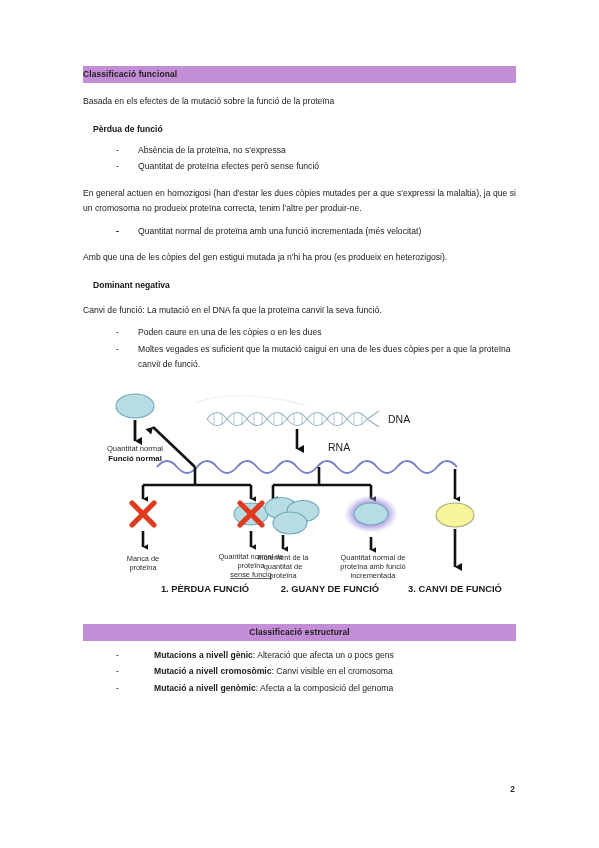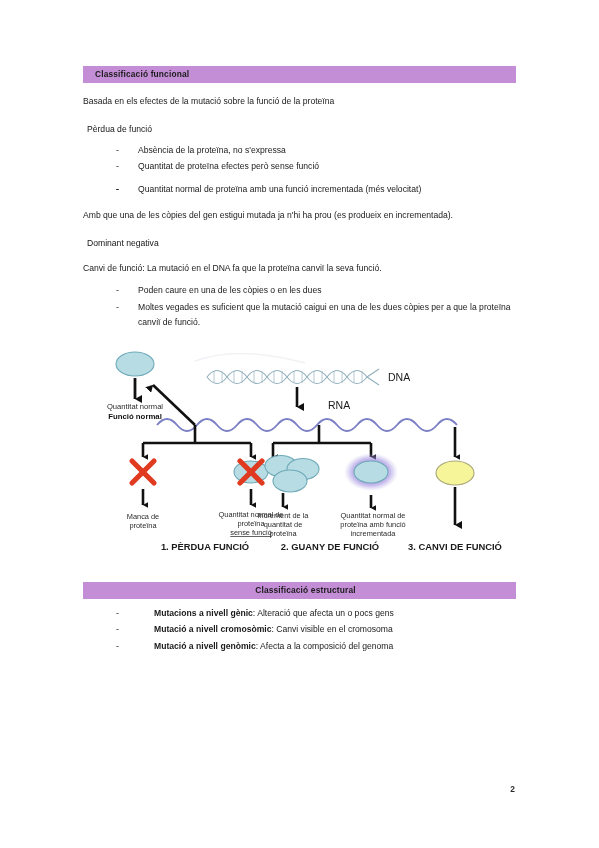--- a/index.html
+++ b/index.html
@@ -24,38 +24,38 @@
     width: 433px;
   }
 
   
   .section-bar {
     background: #c48ed6;
     color: #1b1b1b;
     font-weight: bold;
     font-size: 8.4px;
     line-height: 13px;
-    padding: 2px 0 2px 12px;
+    padding: 2px 0 2px 0;
     letter-spacing: 0.15px;
   }
 
   
   .para {
     font-size: 8.6px;
     line-height: 15.5px;
     color: #1a1a1a;
     margin: 11px 0 0 0;
     text-align: justify;
   }
   .para.first { }
   .sub-head {
     font-size: 8.6px;
-    font-weight: normal;
+    font-weight: bold;
     color: #141414;
-    margin: 12px 0 0 4px;
+    margin: 12px 0 0 10px;
     line-height: 14px;
   }
   .lead-bold { font-weight: normal; }
 
   
   ul.dash {
     list-style: none;
     margin: 7px 0 0 0;
     padding: 0;
   }
@@ -110,39 +110,40 @@
       <li>
         <span class="dash-mark">-</span>
         <span>Absència de la proteïna, no s'expressa</span>
       </li>
       <li>
         <span class="dash-mark">-</span>
         <span>Quantitat de proteïna efectes però sense funció</span>
       </li>
     </ul>
 
+    <p class="para">En general actuen en homozigosi (han d'estar les dues còpies mutades per a que s'expressi la malaltia), ja que si un cromosoma no produeix proteïna correcta, tenim l'altre per produir-ne.</p>
 
     <ul class="dash">
       <li>
         <span class="dash-mark">-</span>
       </li>
     </ul>
 
 
     <ul class="dash">
       <li>
         <span class="dash-mark">-</span>
       </li>
       <li>
         <span class="dash-mark">-</span>
         <span>Quantitat normal de proteïna amb una funció incrementada (més velocitat)</span>
       </li>
     </ul>
 
-    <p class="para">Amb que una de les còpies del gen estigui mutada ja n'hi ha prou (es produeix en incrementada).</p>
+    <p class="para">Amb que una de les còpies del gen estigui mutada ja n'hi ha prou (es produeix en heterozigosi).</p>
 
     <p class="sub-head">Dominant negativa</p>
 
     <p class="para">
       <span class="lead-bold">Canvi de funció:</span><span> La mutació en el DNA fa que la proteïna canviï la seva funció.</span>
     </p>
 
     <ul class="dash">
       <li>
         <span class="dash-mark">-</span>

